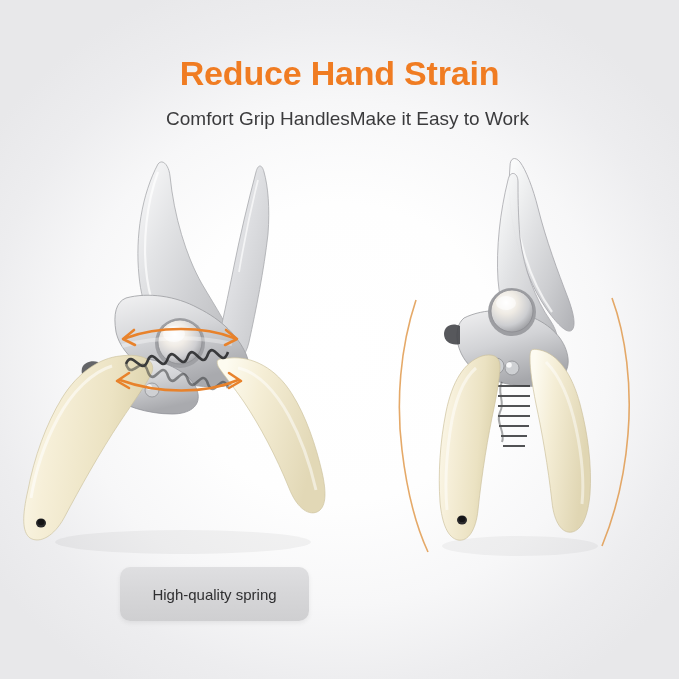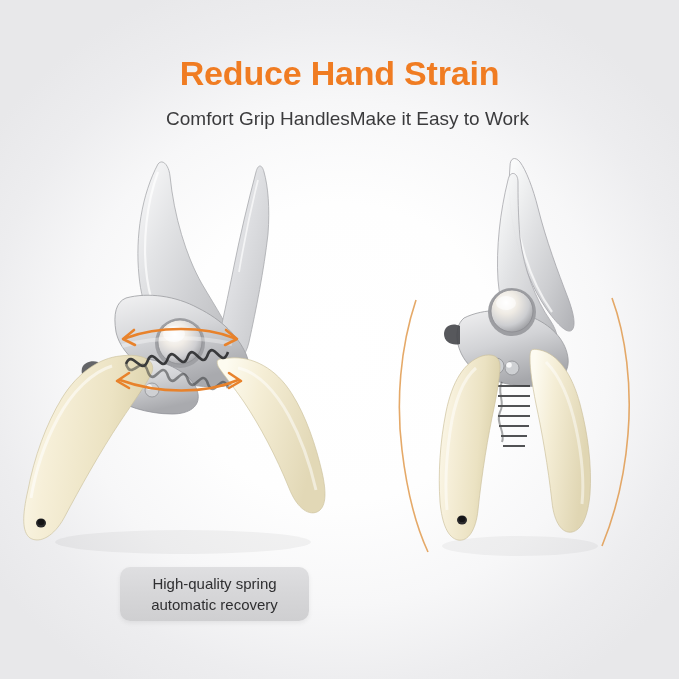--- a/index.html
+++ b/index.html
@@ -246,18 +246,17 @@
            C198 366 192 380 182 382 C172 384 164 372 162 352
            C158 316 152 282 146 254 C142 234 140 218 140 210
            C140 200 140 198 150 200 Z" fill="url(#handleGradR2)" stroke="#cdc29e" stroke-width="0.7"></path>
       <path d="M156 212 C170 226 180 250 186 278 C192 306 194 334 192 354" fill="none" stroke="#ffffff" stroke-width="3" opacity="0.48"></path>
     </svg>
   </div>
 
   <div class="caption" id="caption-left">
     <div class="ctext">
       <div>High-quality spring</div>
-      <div>automatic recovery</div>
     </div>
   </div>
 
 
 </div>
 
 </body></html>

